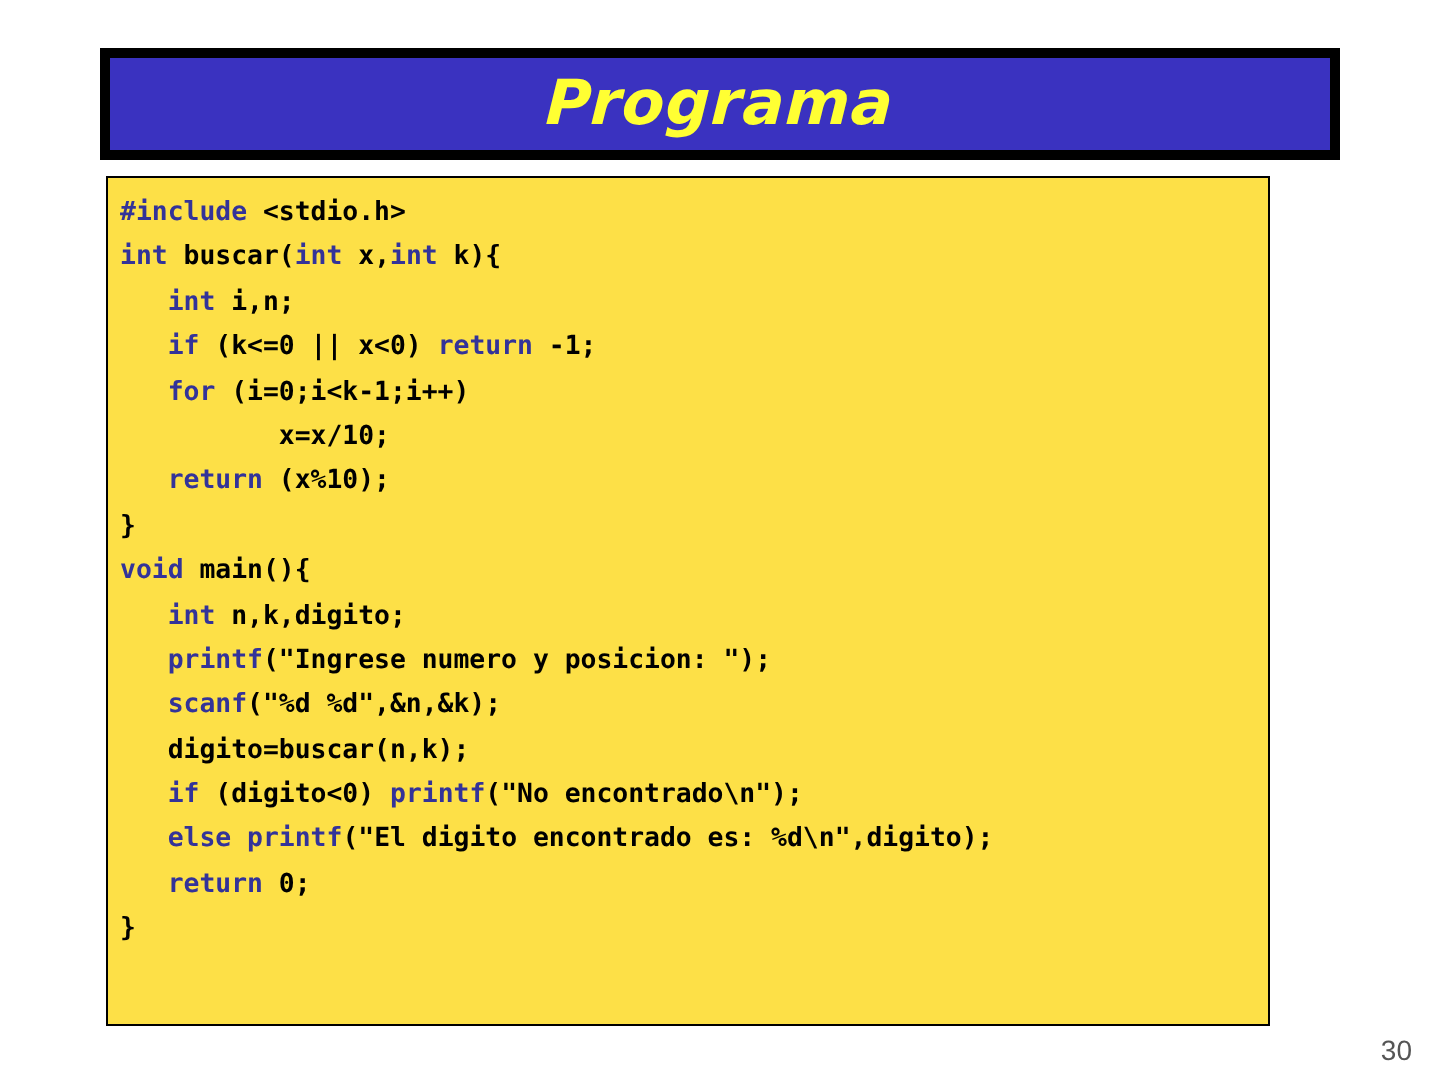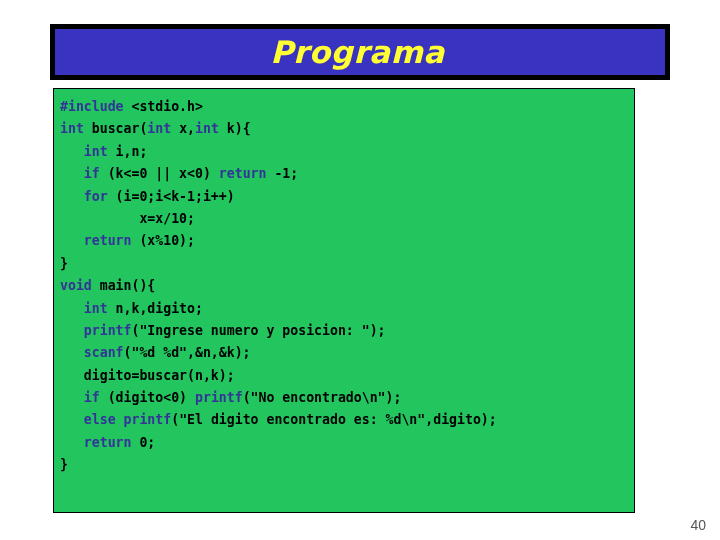--- a/index.html
+++ b/index.html
@@ -48,21 +48,21 @@
   }
 
   
   #code-box {
     position: absolute;
     left: 53px;
     top: 88px;
     width: 582px;
     height: 425px;
     box-sizing: border-box;
-    background: #22c55e;
+    background: #fde047;
     border: 1px solid #000000;
     padding: 7px 0 0 0;
     overflow: hidden;
   }
   #code-listing {
     margin: 0;
     padding: 0 6px;
     font-family: "DejaVu Sans Mono", "Liberation Mono", monospace;
     font-size: 13.2px;
     line-height: 22.4px;
@@ -94,15 +94,15 @@
 <div id="slide">
 
   <div id="title-bar">
     <div id="title-text">Programa</div>
   </div>
 
   <div id="code-box">
     <pre id="code-listing"><div class="code-line"><span class="kw">#include</span><span class="pl"> &lt;stdio.h&gt;</span></div><div class="code-line"><span class="kw">int</span><span class="pl"> buscar(</span><span class="kw">int</span><span class="pl"> x,</span><span class="kw">int</span><span class="pl"> k){</span></div><div class="code-line"><span class="pl">   </span><span class="kw">int</span><span class="pl"> i,n;</span></div><div class="code-line"><span class="pl">   </span><span class="kw">if</span><span class="pl"> (k&lt;=0 || x&lt;0) </span><span class="kw">return</span><span class="pl"> -1;</span></div><div class="code-line"><span class="pl">   </span><span class="kw">for</span><span class="pl"> (i=0;i&lt;k-1;i++)</span></div><div class="code-line"><span class="pl">          </span><span class="pl">x=x/10;</span></div><div class="code-line"><span class="pl">   </span><span class="kw">return</span><span class="pl"> (x%10);</span></div><div class="code-line"><span class="pl">}</span></div><div class="code-line"><span class="kw">void</span><span class="pl"> main(){</span></div><div class="code-line"><span class="pl">   </span><span class="kw">int</span><span class="pl"> n,k,digito;</span></div><div class="code-line"><span class="pl">   </span><span class="kw">printf</span><span class="pl">("Ingrese numero y posicion: ");</span></div><div class="code-line"><span class="pl">   </span><span class="kw">scanf</span><span class="pl">("%d %d",&amp;n,&amp;k);</span></div><div class="code-line"><span class="pl">   </span><span class="pl">digito=buscar(n,k);</span></div><div class="code-line"><span class="pl">   </span><span class="kw">if</span><span class="pl"> (digito&lt;0) </span><span class="kw">printf</span><span class="pl">("No encontrado\n");</span></div><div class="code-line"><span class="pl">   </span><span class="kw">else</span><span class="pl"> </span><span class="kw">printf</span><span class="pl">("El digito encontrado es: %d\n",digito);</span></div><div class="code-line"><span class="pl">   </span><span class="kw">return</span><span class="pl"> 0;</span></div><div class="code-line"><span class="pl">}</span></div></pre>
   </div>
 
-  <div id="page-number">40</div>
+  <div id="page-number">30</div>
 
 </div>
 
 </body></html>

